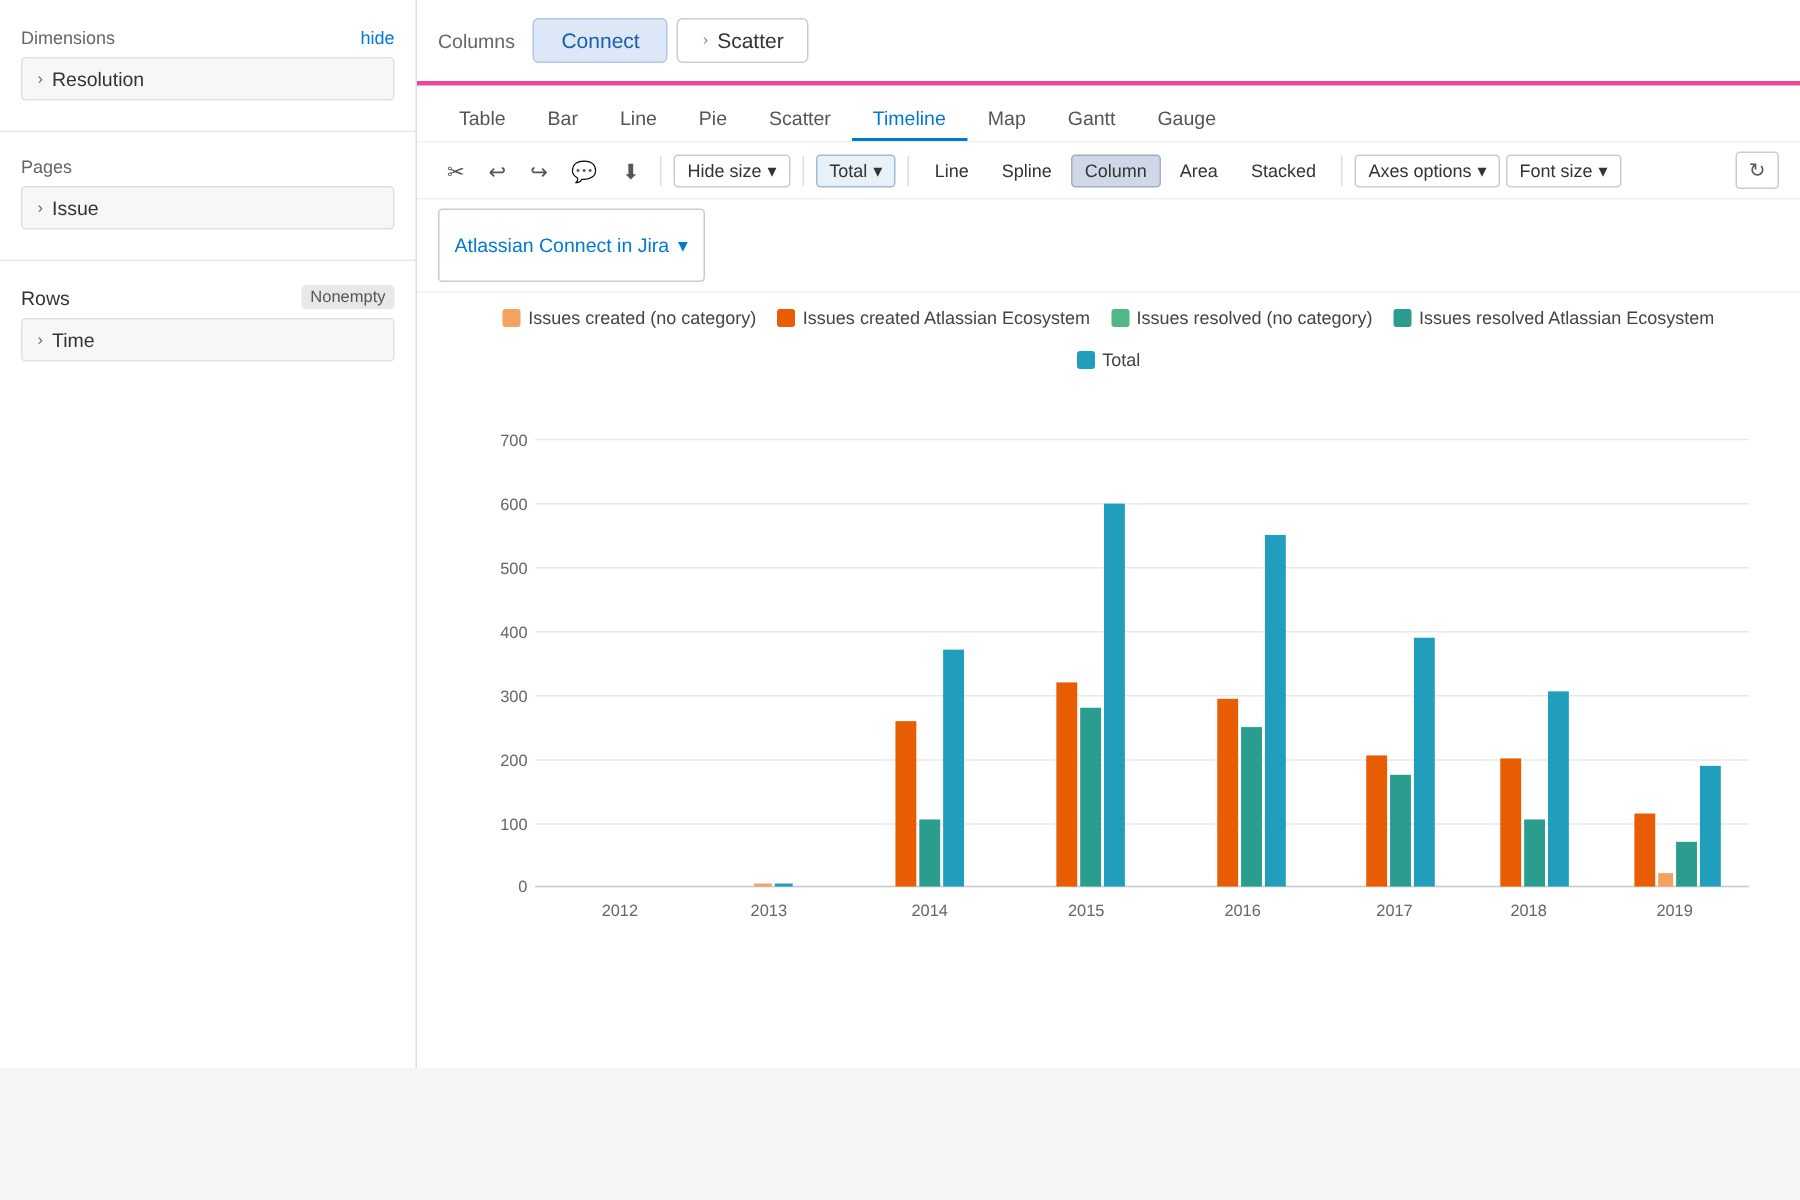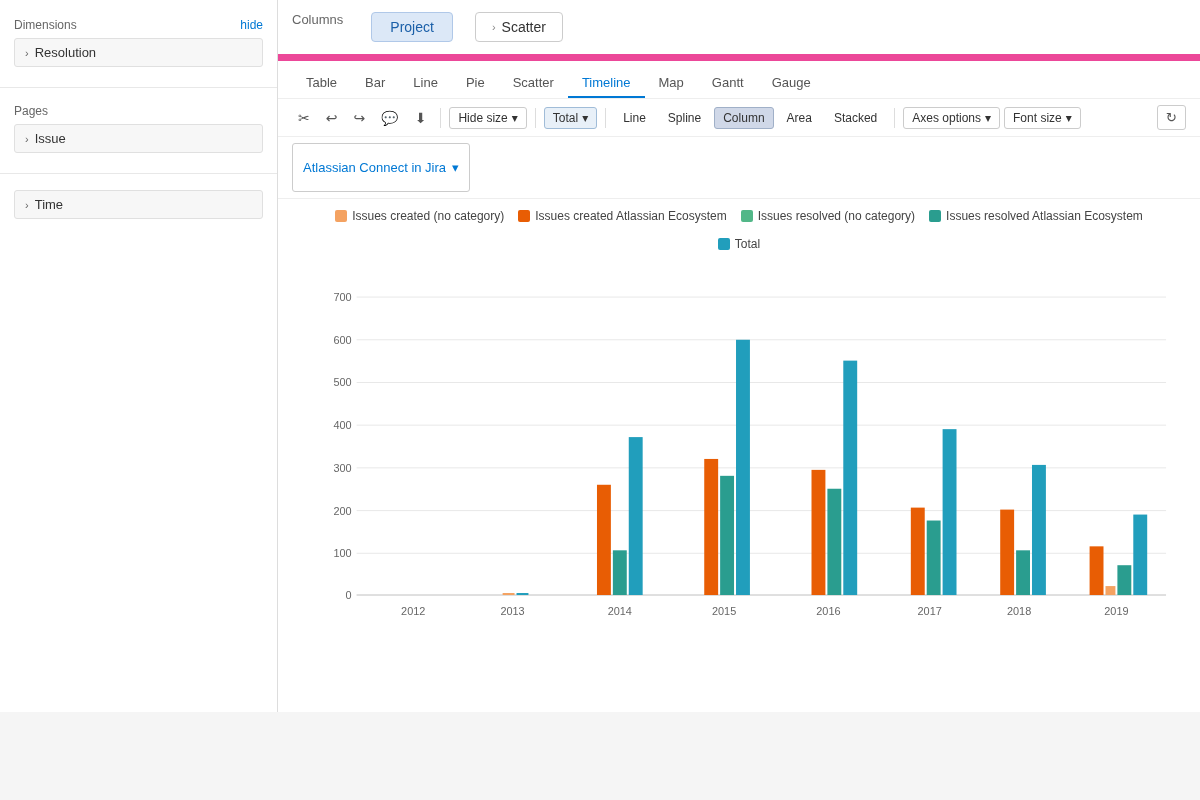--- a/index.html
+++ b/index.html
@@ -13,21 +13,21 @@
     .section-header { font-size: 12px; color: #666; margin-bottom: 6px; display: flex; align-items: center; justify-content: space-between; }
     .section-header .hide-btn { color: #0078d4; cursor: pointer; font-size: 12px; }
     .dimension-item { display: flex; align-items: center; padding: 6px 10px; background: #f7f7f7; border: 1px solid #e0e0e0; border-radius: 3px; margin-bottom: 4px; cursor: pointer; }
     .dimension-item .chevron { color: #666; margin-right: 6px; font-size: 11px; }
     .dimension-item .label { font-weight: 400; font-size: 13px; color: #333; }
     .divider { border: none; border-top: 1px solid #e8e8e8; margin: 8px 0; }
     .rows-header { display: flex; align-items: center; justify-content: space-between; margin-bottom: 6px; }
     .nonempty-badge { background: #e8e8e8; color: #555; font-size: 11px; padding: 2px 6px; border-radius: 3px; }
 
     
-    .columns-row { display: flex; padding: 12px 14px; border-bottom: 7px solid #ec4899; gap: 22px; }
+    .columns-row { display: flex; align-items: center; padding: 12px 14px; border-bottom: 3px solid #ec4899; gap: 6px; }
     .columns-label { font-size: 13px; color: #666; margin-right: 6px; flex-shrink: 0; }
     .pill-measures { background: #dce8f7; border: 1px solid #b0c8e8; border-radius: 4px; padding: 6px 18px; font-size: 14px; color: #1a5fa8; font-weight: 500; cursor: pointer; }
     .pill-project { background: #fff; border: 1px solid #ccc; border-radius: 4px; padding: 6px 16px; font-size: 14px; color: #333; cursor: pointer; display: flex; align-items: center; gap: 6px; }
     .pill-project .chevron { color: #888; font-size: 11px; }
 
     
     .chart-tabs { display: flex; align-items: center; gap: 0; padding: 8px 14px 0; border-bottom: 1px solid #eee; }
     .chart-tab { padding: 6px 14px; font-size: 13px; color: #555; cursor: pointer; border-bottom: 2px solid transparent; }
     .chart-tab.active { color: #0078d4; border-bottom: 2px solid #0078d4; font-weight: 500; }
 
@@ -86,32 +86,36 @@
       </div>
       <div class="dimension-item">
         <span class="chevron">›</span>
         <span class="label">Issue</span>
       </div>
     </div>
 
     <hr class="divider">
 
     <div class="panel-section">
+      <div class="rows-header">
+        <span>Rows</span>
+        <span class="nonempty-badge">Nonempty</span>
+      </div>
       <div class="dimension-item">
         <span class="chevron">›</span>
         <span class="label">Time</span>
       </div>
     </div>
   </div>
 
   <div class="right-panel">
 
     <div class="columns-row">
       <span class="columns-label">Columns</span>
-      <div class="pill-measures">Project</div>
+      <div class="pill-measures">Connect</div>
       <div class="pill-project">
         <span class="chevron">›</span>
         <span>Scatter</span>
       </div>
     </div>
 
     <div class="chart-tabs">
       <div class="chart-tab">Table</div>
       <div class="chart-tab">Bar</div>
       <div class="chart-tab">Line</div>

